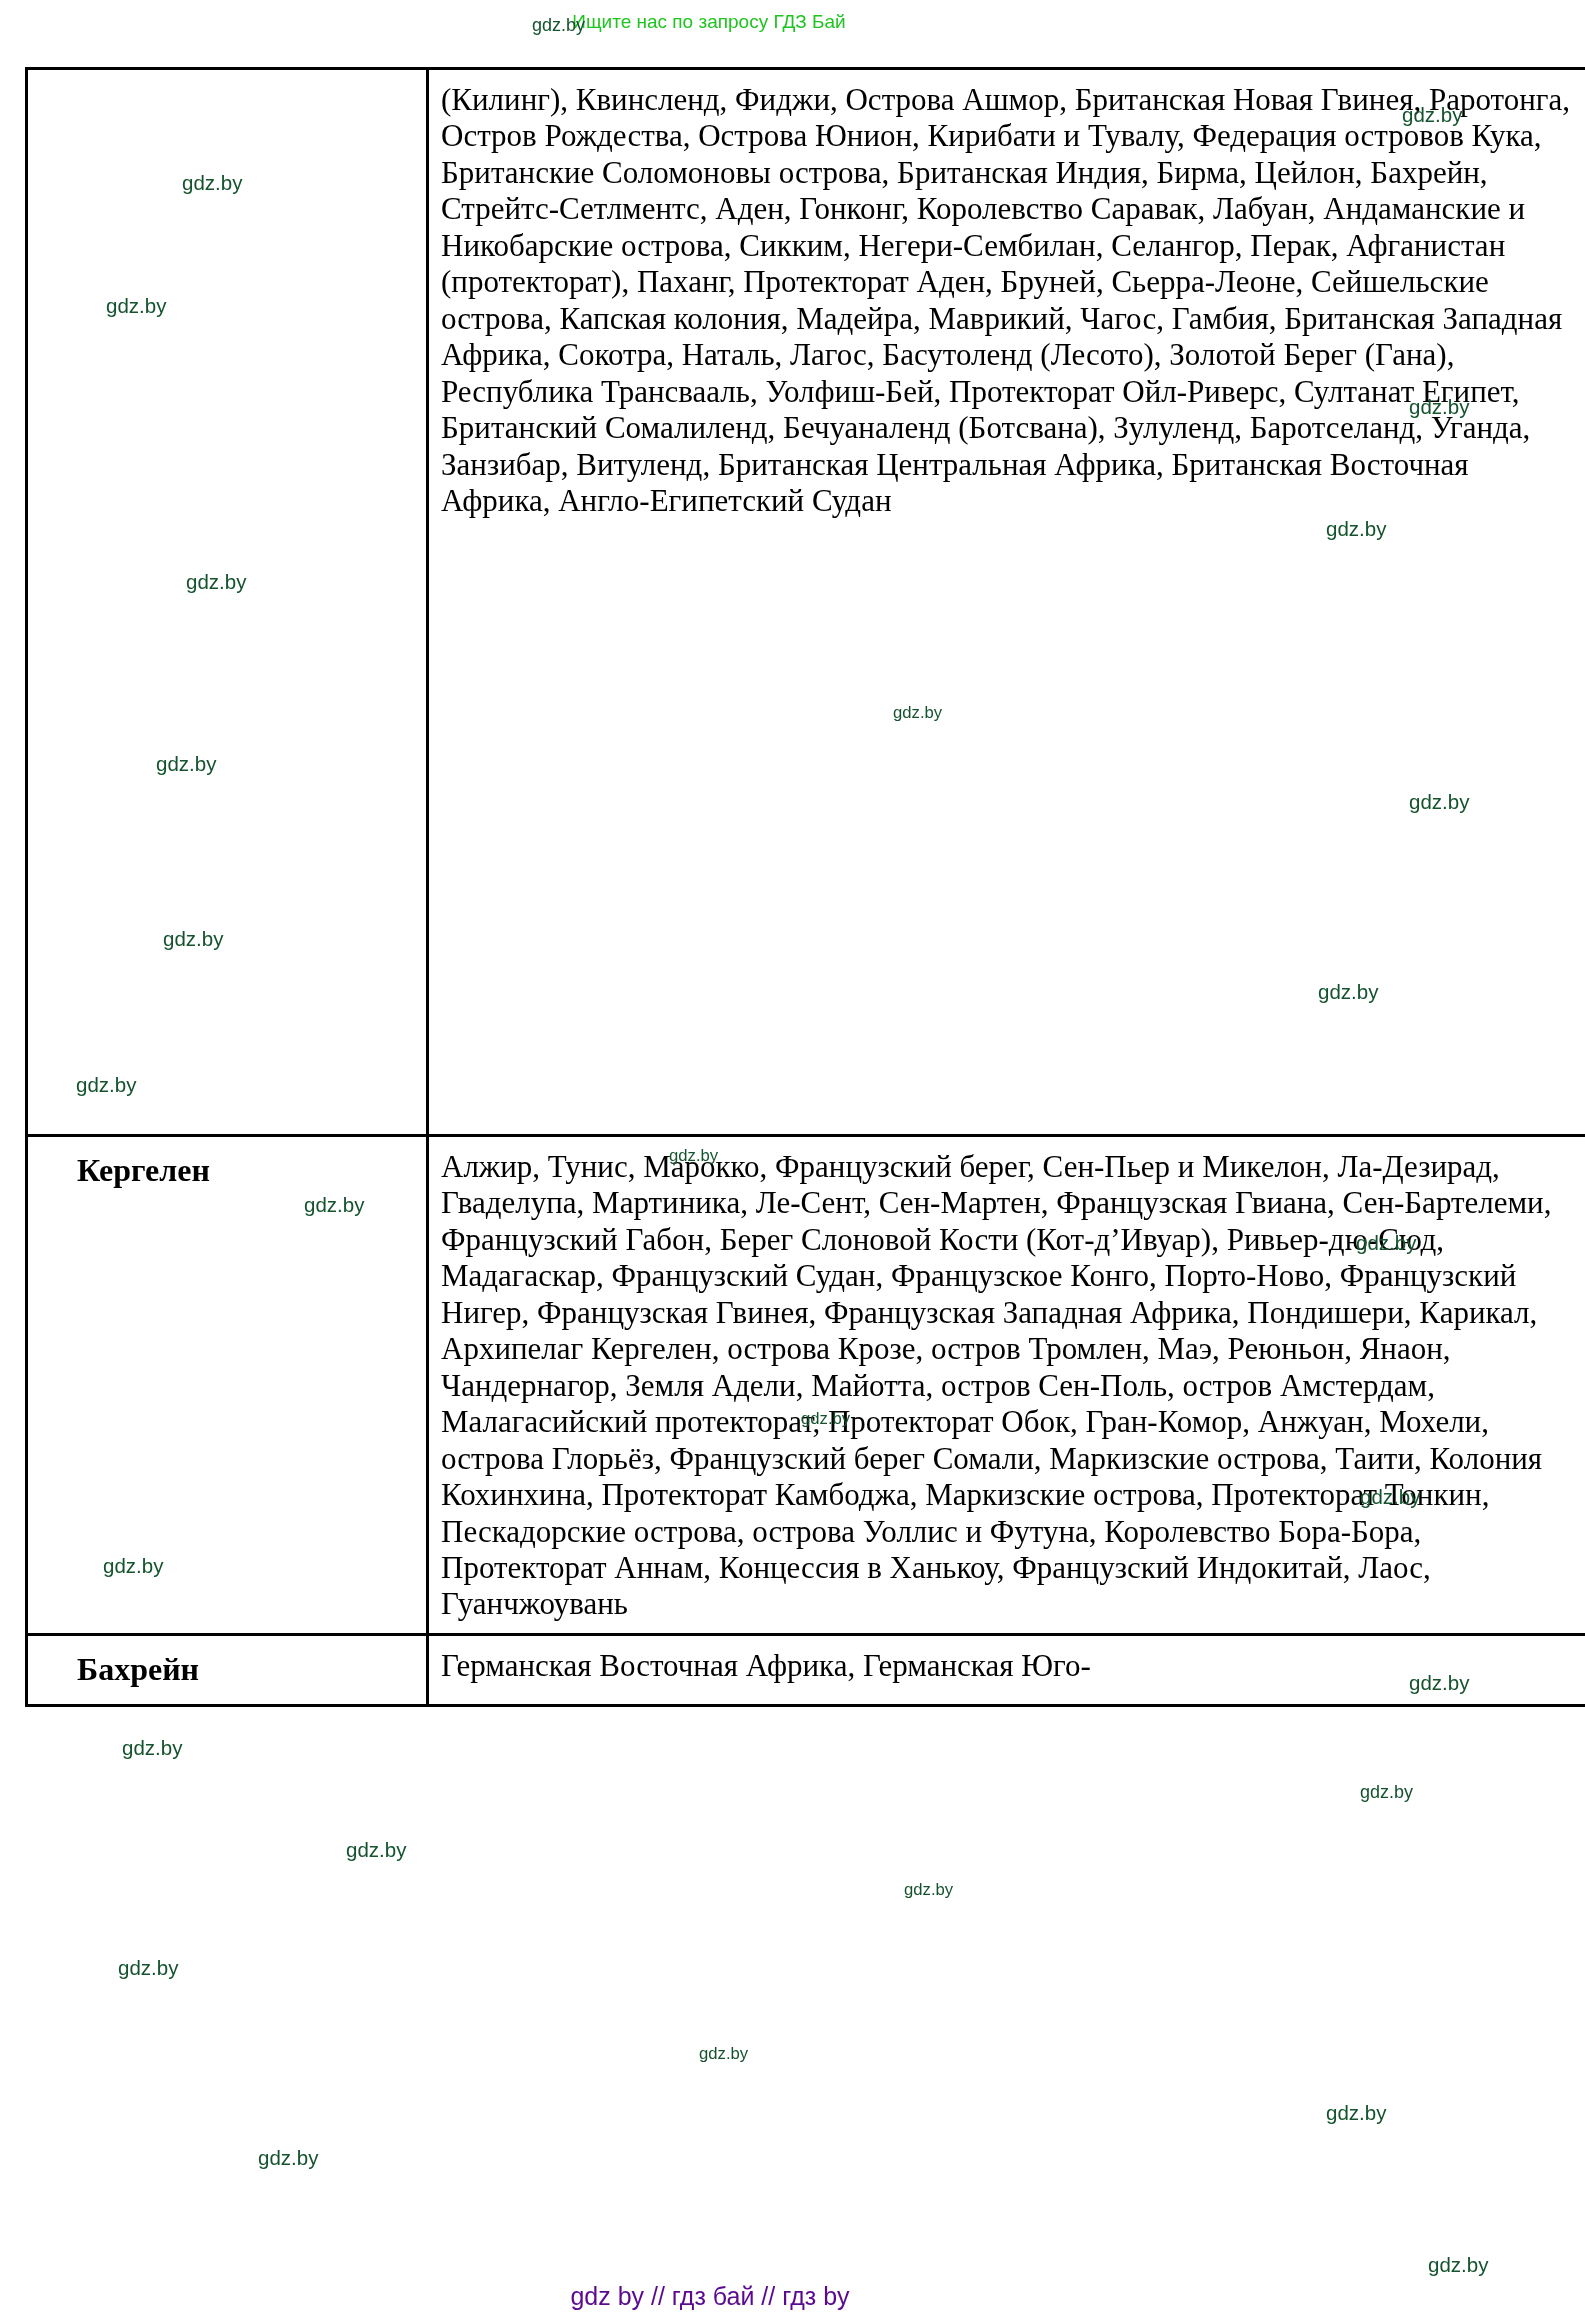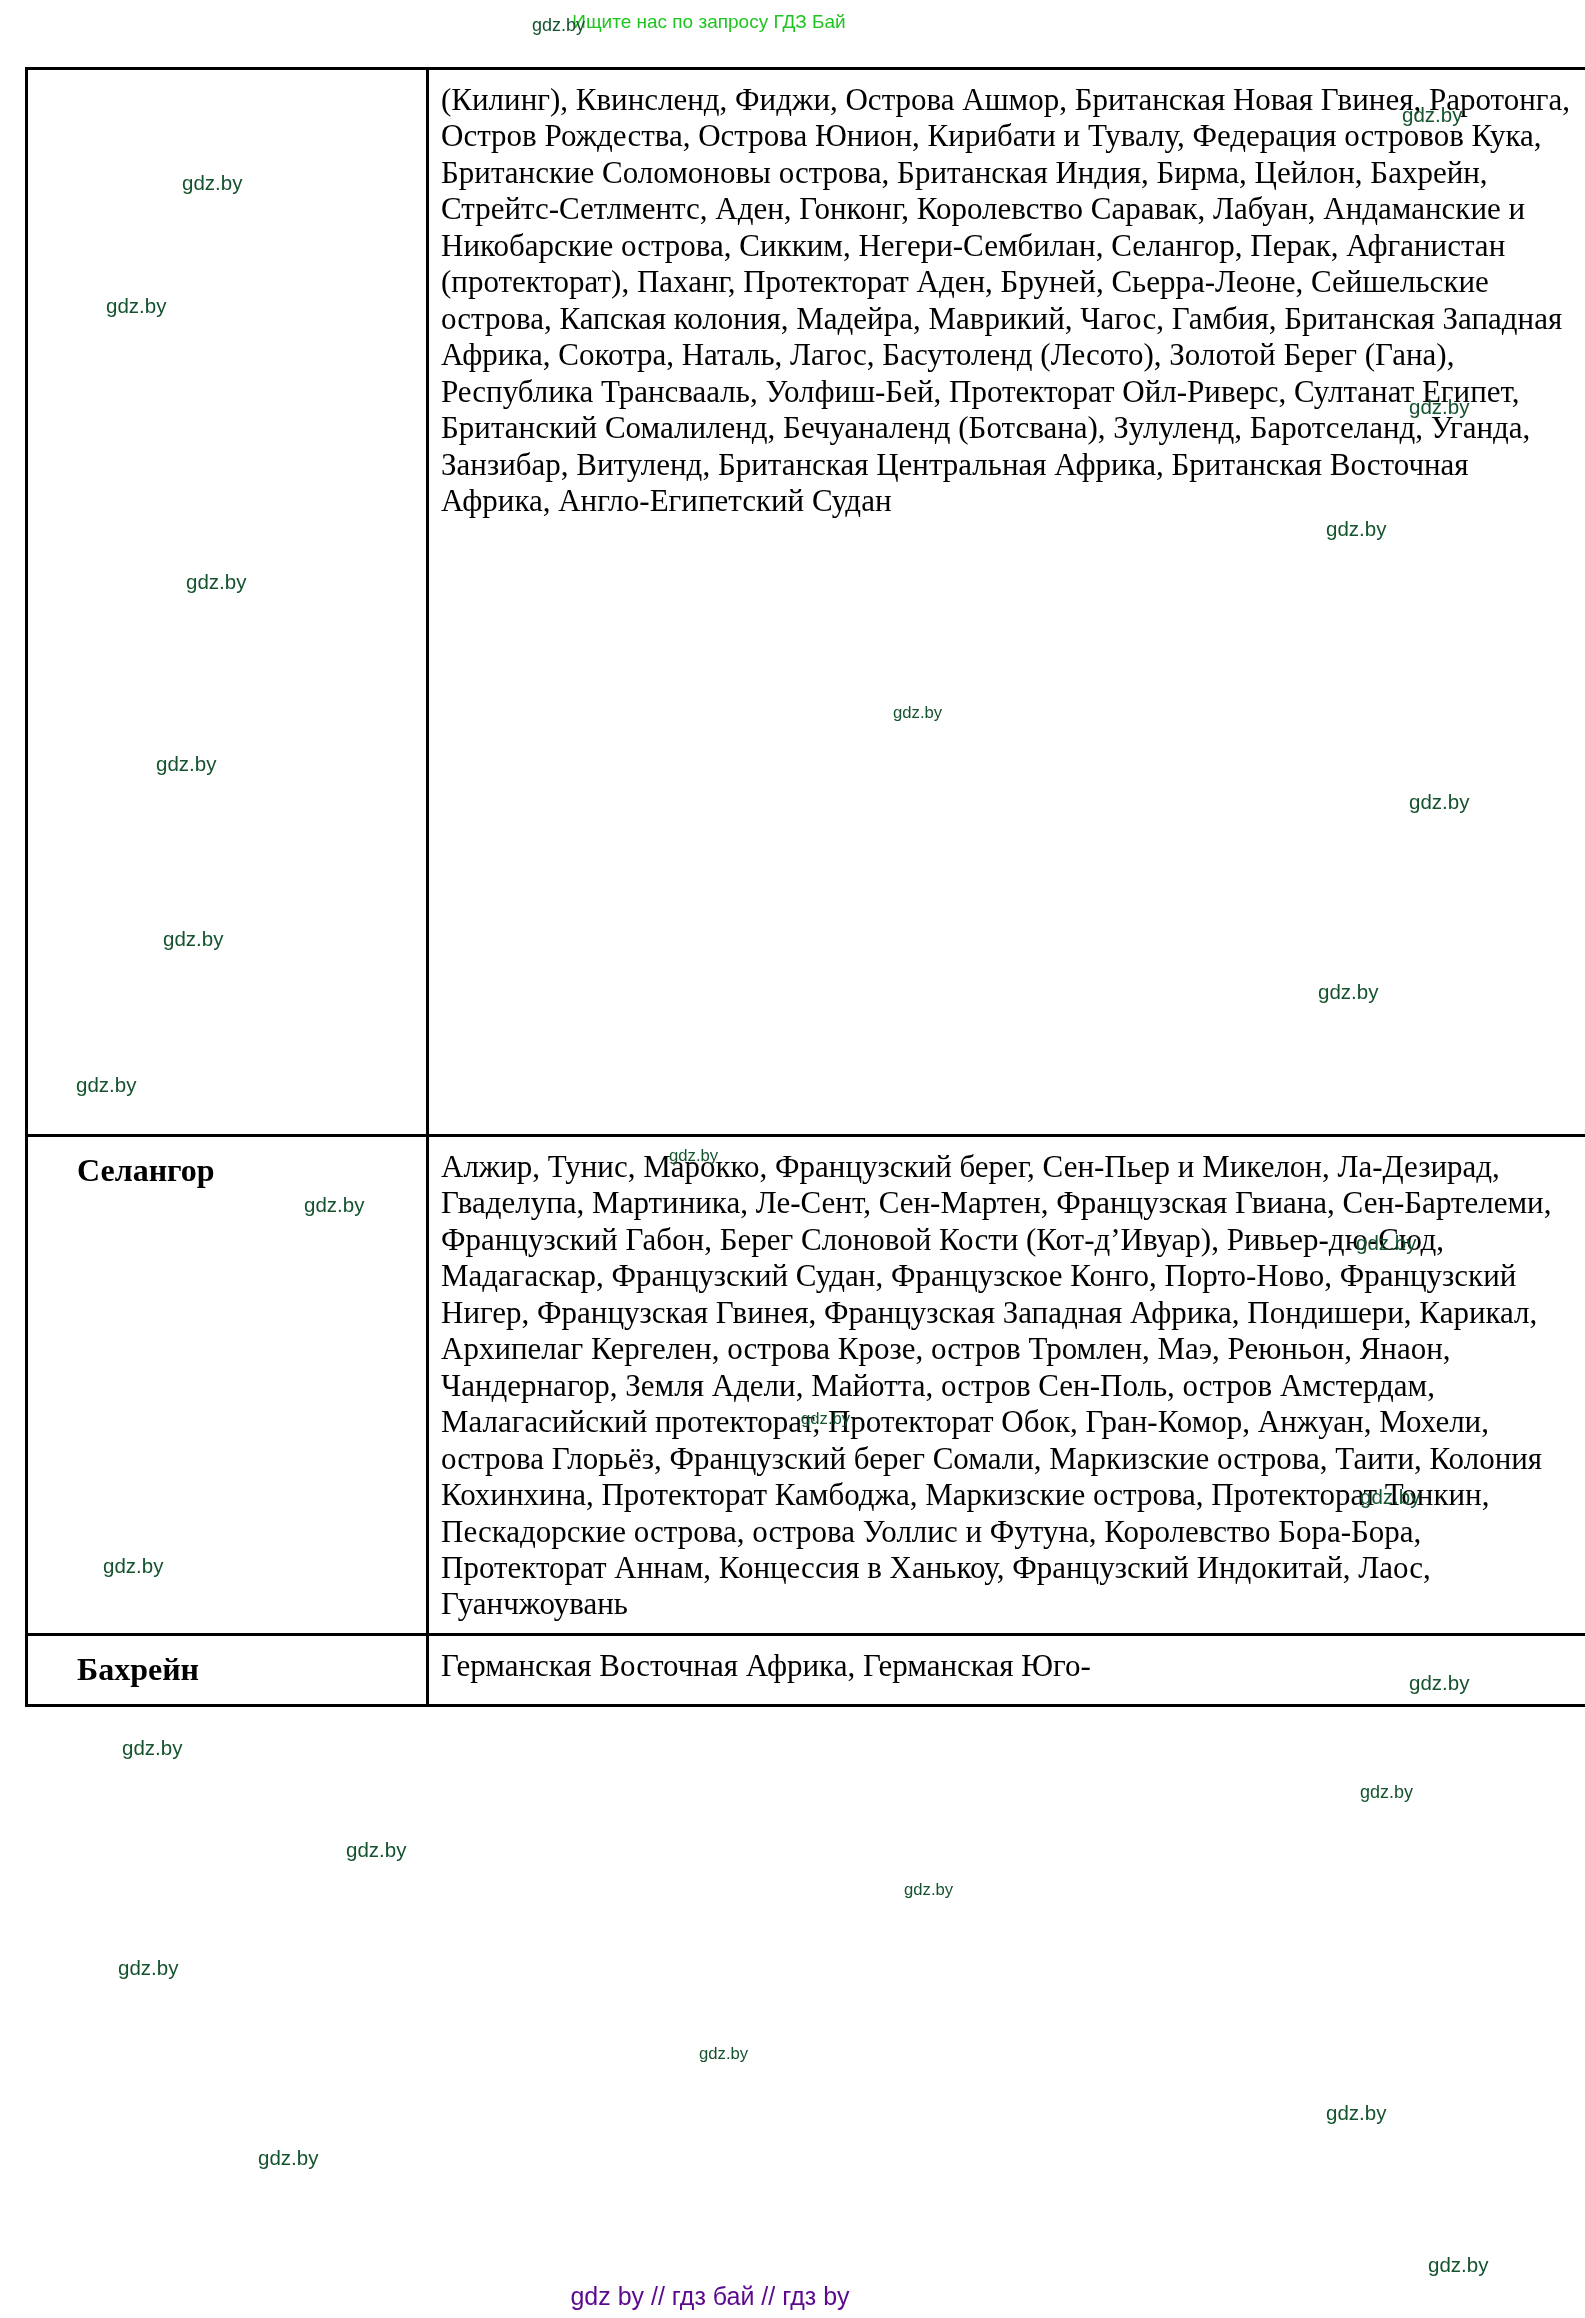--- a/index.html
+++ b/index.html
@@ -121,21 +121,21 @@
       <td class="country-cell">
         <span class="country-label"></span>
       </td>
       <td class="list-cell">
         <span class="colony-list">(Килинг), Квинсленд, Фиджи, Острова Ашмор, Британская Новая Гвинея, Раротонга, Остров Рождества, Острова Юнион, Кирибати и Тувалу, Федерация островов Кука, Британские Соломоновы острова, Британская Индия, Бирма, Цейлон, Бахрейн, Стрейтс-Сетлментс, Аден, Гонконг, Королевство Саравак, Лабуан, Андаманские и Никобарские острова, Сикким, Негери-Сембилан, Селангор, Перак, Афганистан (протекторат), Паханг, Протекторат Аден, Бруней, Сьерра-Леоне, Сейшельские острова, Капская колония, Мадейра, Маврикий, Чагос, Гамбия, Британская Западная Африка, Сокотра, Наталь, Лагос, Басутоленд (Лесото), Золотой Берег (Гана), Республика Трансвааль, Уолфиш-Бей, Протекторат Ойл-Риверс, Султанат Египет, Британский Сомалиленд, Бечуаналенд (Ботсвана), Зулуленд, Баротселанд, Уганда, Занзибар, Витуленд, Британская Центральная Африка, Британская Восточная Африка, Англо-Египетский Судан</span>
       </td>
     </tr>
 
     <tr class="row-france">
       <td class="country-cell">
-        <span class="country-label">Селангор</span>
+        <span class="country-label">Кергелен</span>
       </td>
       <td class="list-cell">
         <span class="colony-list">Алжир, Тунис, Марокко, Французский берег, Сен-Пьер и Микелон, Ла-Дезирад, Гваделупа, Мартиника, Ле-Сент, Сен-Мартен, Французская Гвиана, Сен-Бартелеми, Французский Габон, Берег Слоновой Кости (Кот-д’Ивуар), Ривьер-дю-Сюд, Мадагаскар, Французский Судан, Французское Конго, Порто-Ново, Французский Нигер, Французская Гвинея, Французская Западная Африка, Пондишери, Карикал, Архипелаг Кергелен, острова Крозе, остров Тромлен, Маэ, Реюньон, Янаон, Чандернагор, Земля Адели, Майотта, остров Сен-Поль, остров Амстердам, Малагасийский протекторат, Протекторат Обок, Гран-Комор, Анжуан, Мохели, острова Глорьёз, Французский берег Сомали, Маркизские острова, Таити, Колония Кохинхина, Протекторат Камбоджа, Маркизские острова, Протекторат Тонкин, Пескадорские острова, острова Уоллис и Футуна, Королевство Бора-Бора, Протекторат Аннам, Концессия в Ханькоу, Французский Индокитай, Лаос, Гуанчжоувань</span>
       </td>
     </tr>
 
     <tr class="row-germany">
       <td class="country-cell">
         <span class="country-label">Бахрейн</span>
       </td>

